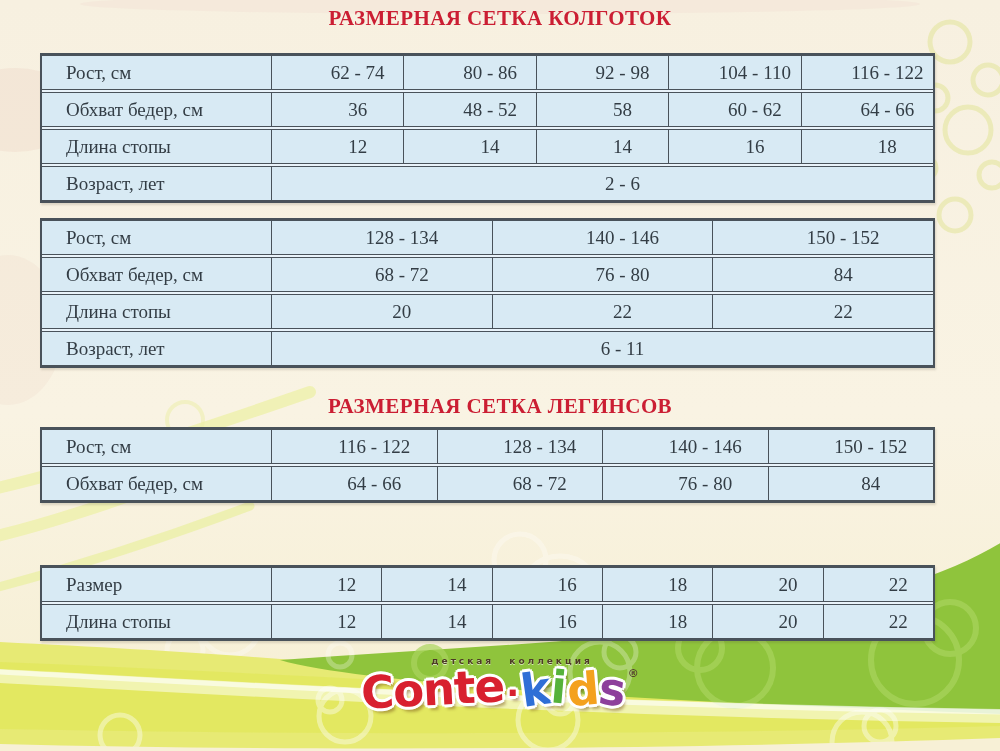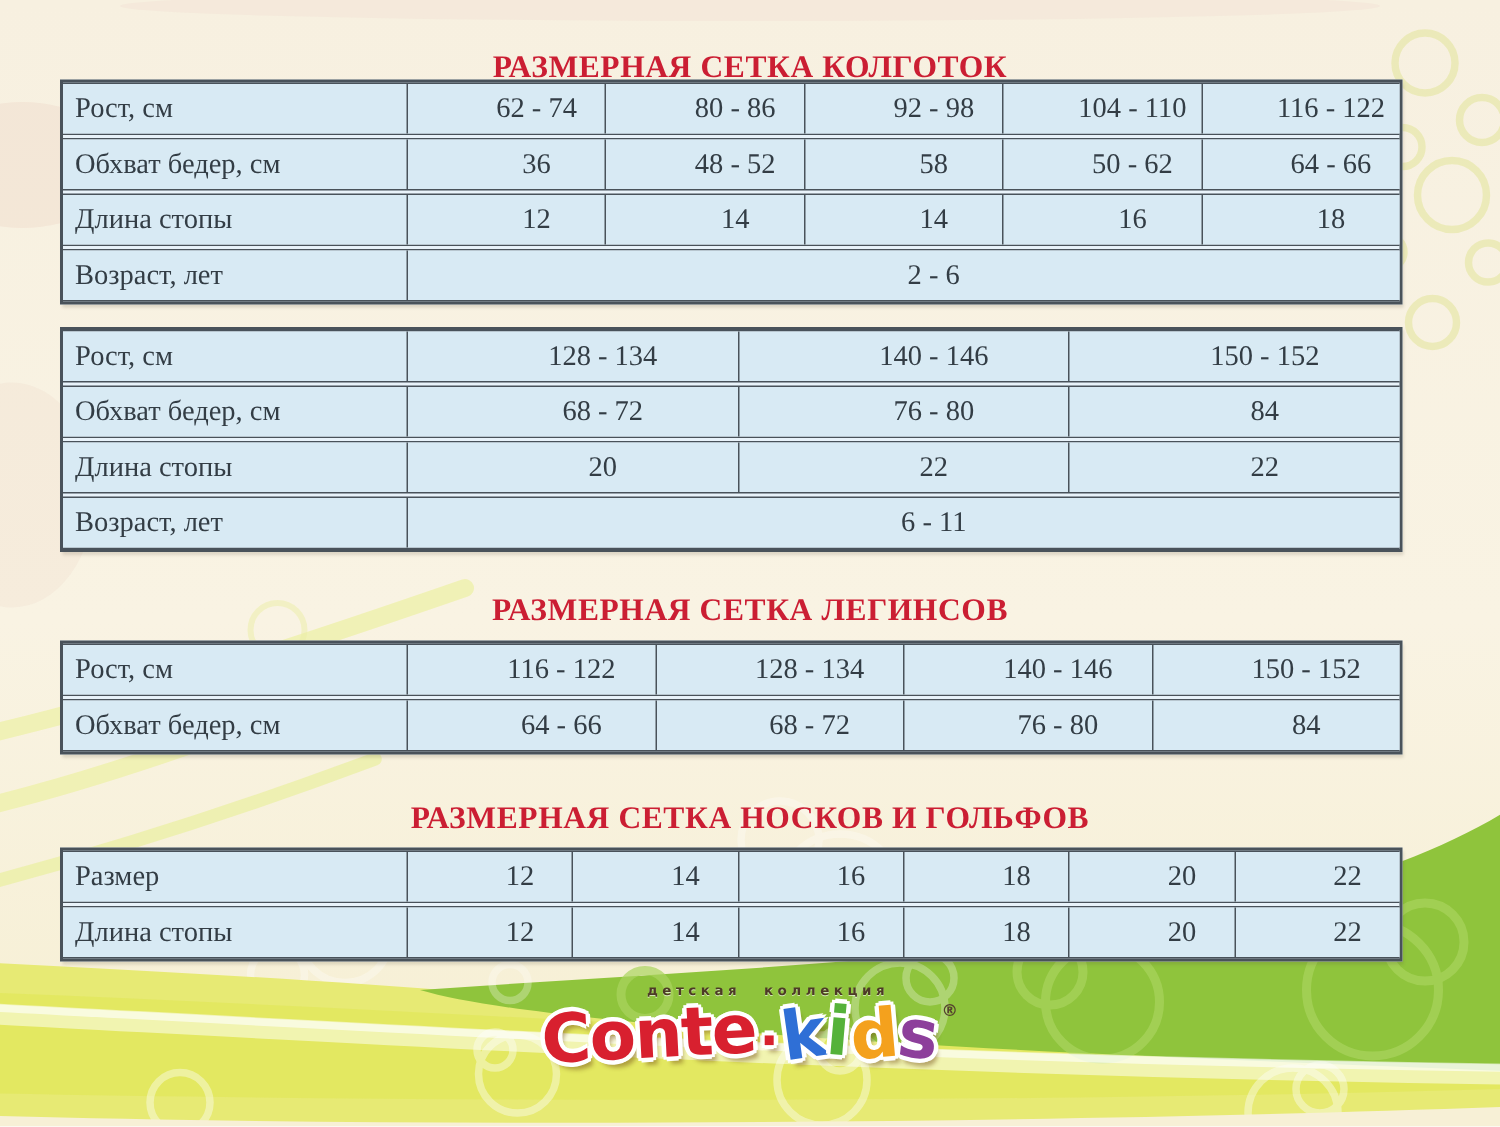--- a/index.html
+++ b/index.html
@@ -7,40 +7,40 @@
   .stage{
     position:relative;width:1000px;height:751px;overflow:hidden;
     background:linear-gradient(180deg,#f7f0e0 0%,#f9f3e3 55%,#f6efd2 100%);
   }
   .bg{position:absolute;left:0;top:0;z-index:0;}
 
   .sec-title{
     position:absolute;left:0;width:1000px;text-align:center;z-index:2;
     color:#cb1e33;font-weight:bold;font-size:21px;letter-spacing:.4px;
   }
-  .pos-h1{top:32px;}
+  .pos-h1{top:6px;}
   .pos-h2{top:394px;}
   .pos-h3{top:533px;}
 
   .size-table{
     position:absolute;left:40px;width:895px;z-index:2;box-sizing:border-box;
     border:2px solid #49525a;background:#e9f3fa;
     box-shadow:1px 2px 2px rgba(90,80,60,.18);
   }
   .pos-t1{top:53px;}
   .pos-t2{top:218px;}
   .pos-t3{top:427px;}
   .pos-t4{top:565px;}
   .trow{display:flex;border-top:1px solid #49525a;border-bottom:1px solid #49525a;}
   .trow + .trow{margin-top:2px;}
   .cell{
     background:#d8eaf4;height:33px;display:flex;align-items:center;
     font-size:19px;color:#333d45;box-sizing:border-box;overflow:hidden;padding-left:40px;
   }
-  .label{flex:0 0 229px;padding-left:8px;justify-content:flex-start;}
+  .label{flex:0 0 229px;padding-left:24px;justify-content:flex-start;}
   .v{flex:1 1 0;justify-content:center;border-left:1px solid #49525a;}
   .span2{flex:2 1 0;}
   .span3{flex:3 1 0;}
 
   .logo{position:absolute;left:0;top:656px;width:1000px;text-align:center;z-index:3;}
   .tagline{
     font-family:"DejaVu Sans",sans-serif;font-weight:bold;font-size:9px;
     letter-spacing:3px;word-spacing:9px;color:#4d3b26;transform:translateX(12px);
     text-shadow:0 1px 0 rgba(255,255,255,.6);
   }
@@ -146,21 +146,21 @@
       <div class="cell v">80 - 86</div>
       <div class="cell v">92 - 98</div>
       <div class="cell v">104 - 110</div>
       <div class="cell v">116 - 122</div>
     </div>
     <div class="trow">
       <div class="cell label">Обхват бедер, см</div>
       <div class="cell v">36</div>
       <div class="cell v">48 - 52</div>
       <div class="cell v">58</div>
-      <div class="cell v">50 - 62</div>
+      <div class="cell v">60 - 62</div>
       <div class="cell v">64 - 66</div>
     </div>
     <div class="trow">
       <div class="cell label">Длина стопы</div>
       <div class="cell v">12</div>
       <div class="cell v">14</div>
       <div class="cell v">14</div>
       <div class="cell v">16</div>
       <div class="cell v">18</div>
     </div>
@@ -207,21 +207,20 @@
     </div>
     <div class="trow">
       <div class="cell label">Обхват бедер, см</div>
       <div class="cell v">64 - 66</div>
       <div class="cell v">68 - 72</div>
       <div class="cell v">76 - 80</div>
       <div class="cell v">84</div>
     </div>
   </div>
 
-  <div class="sec-title pos-h3">РАЗМЕРНАЯ СЕТКА НОСКОВ И ГОЛЬФОВ</div>
 
   <div class="size-table pos-t4">
     <div class="trow">
       <div class="cell label">Размер</div>
       <div class="cell v">12</div>
       <div class="cell v">14</div>
       <div class="cell v">16</div>
       <div class="cell v">18</div>
       <div class="cell v">20</div>
       <div class="cell v">22</div>

